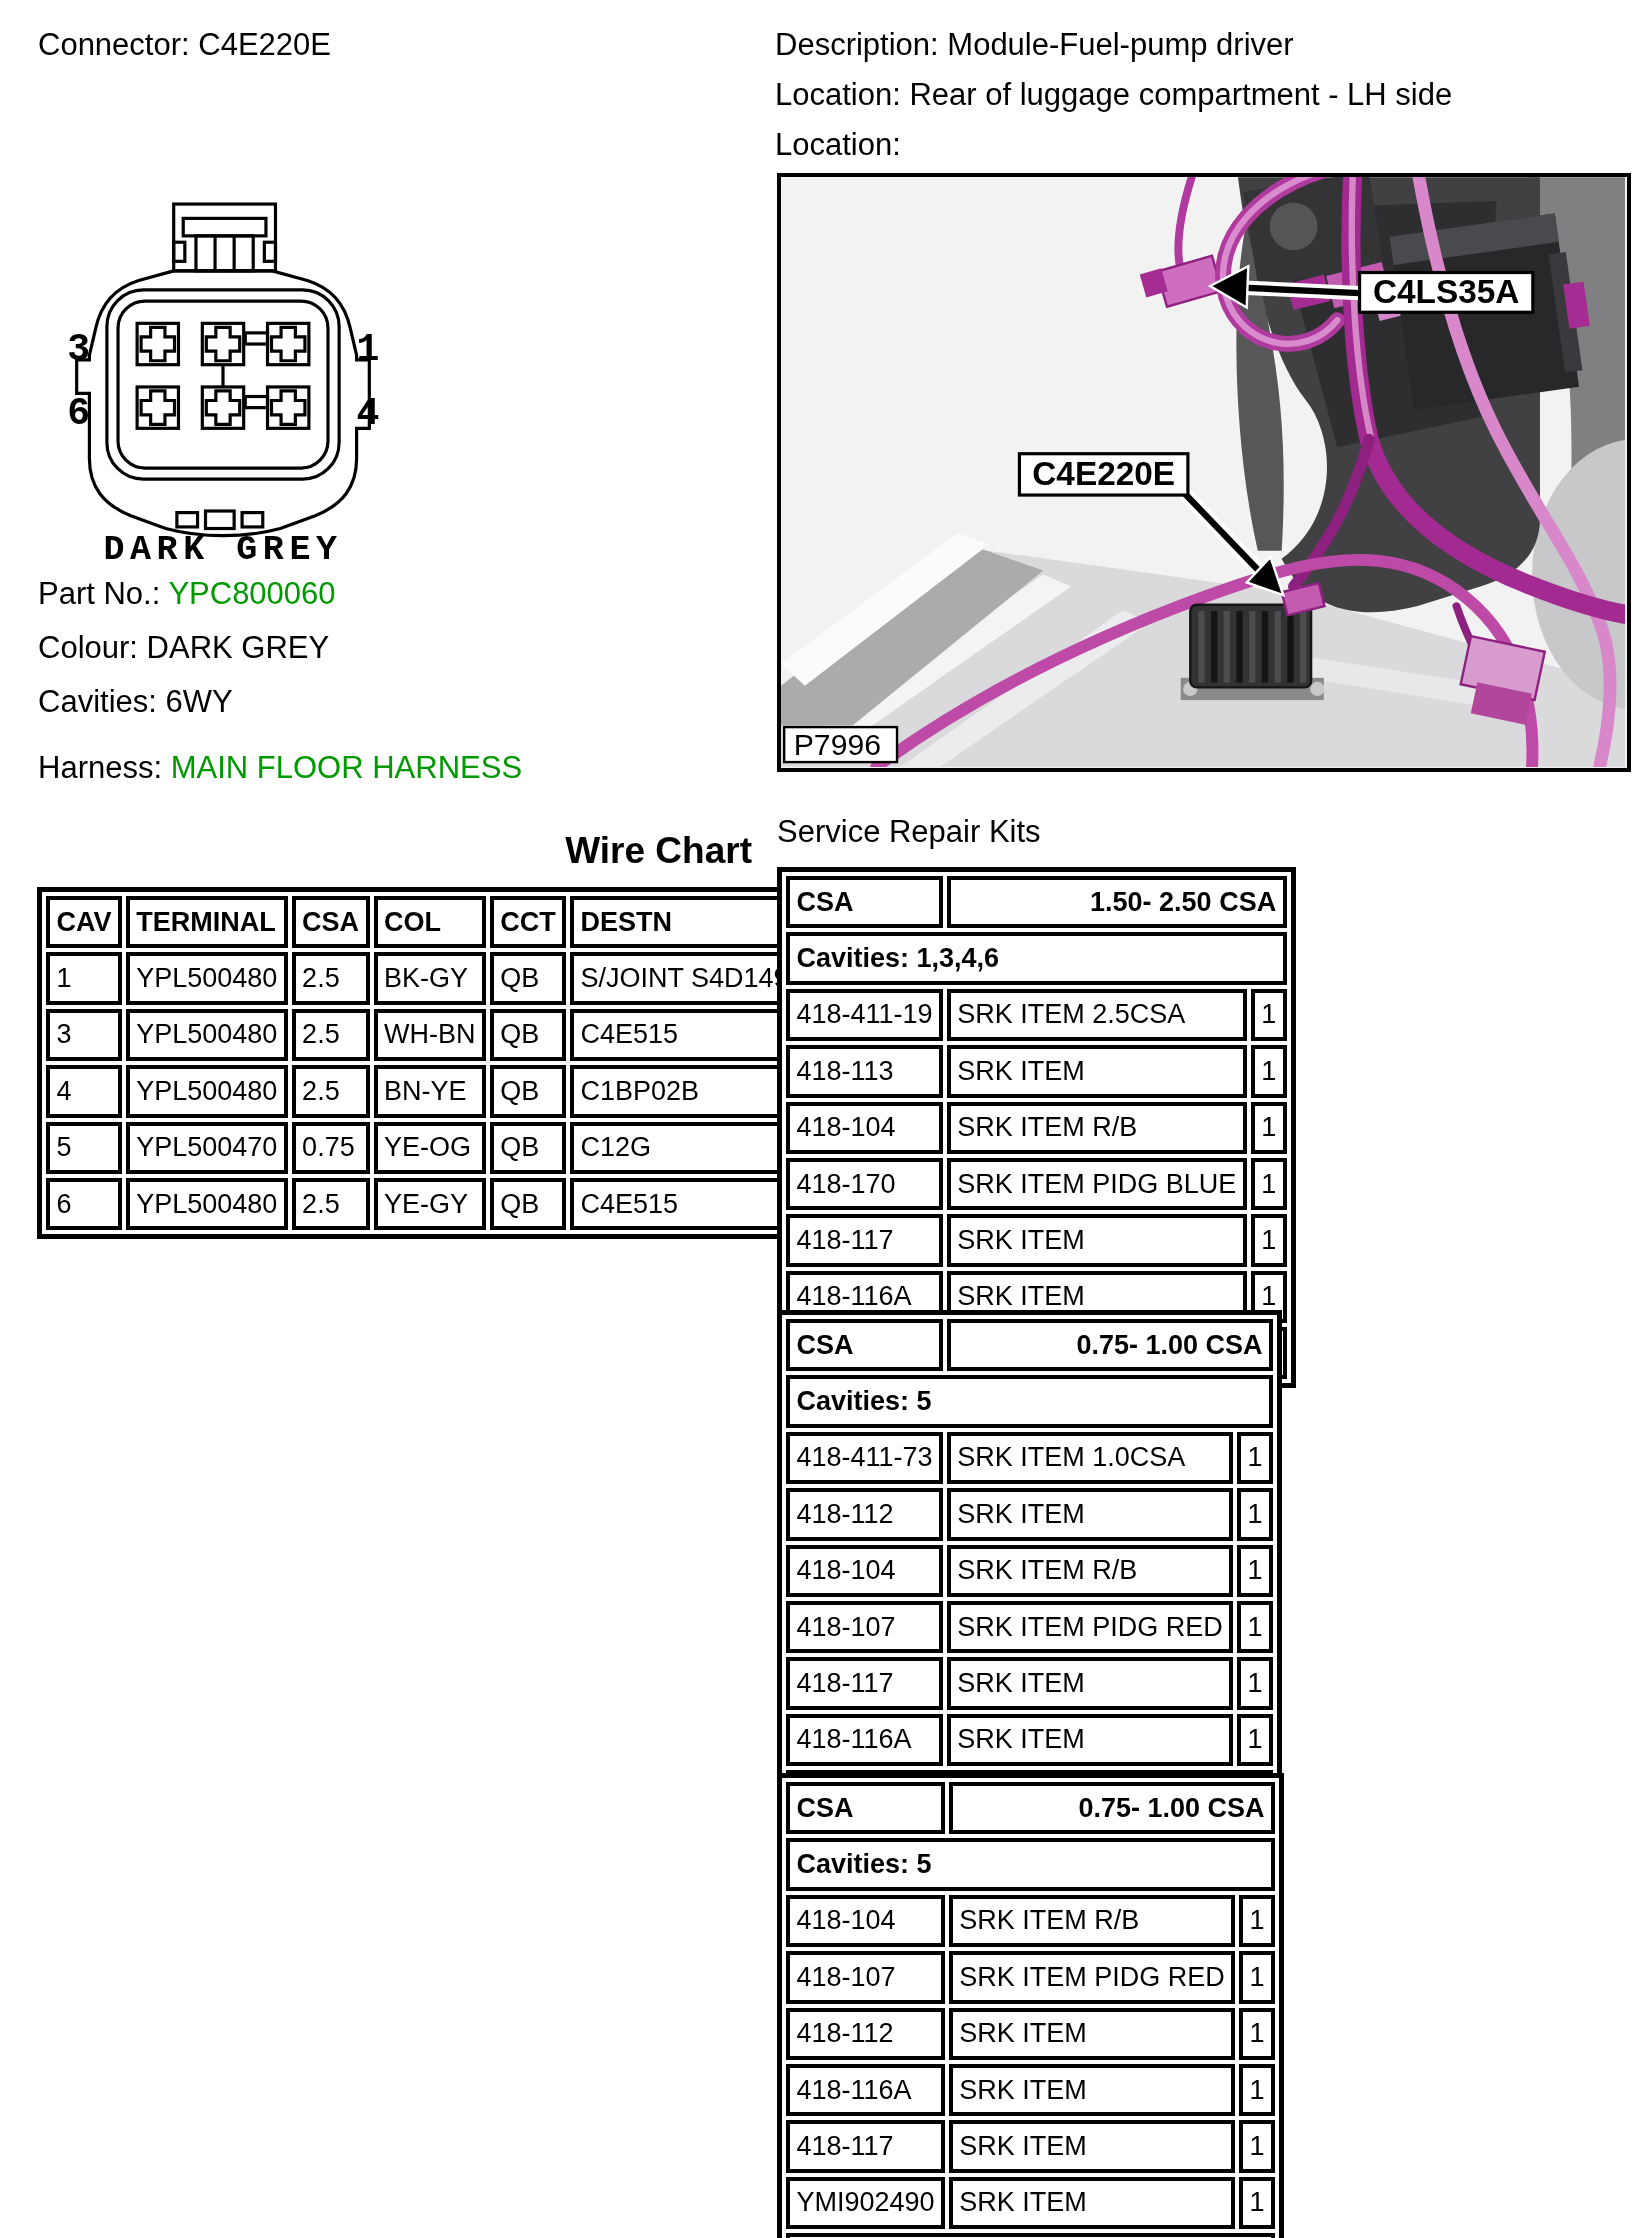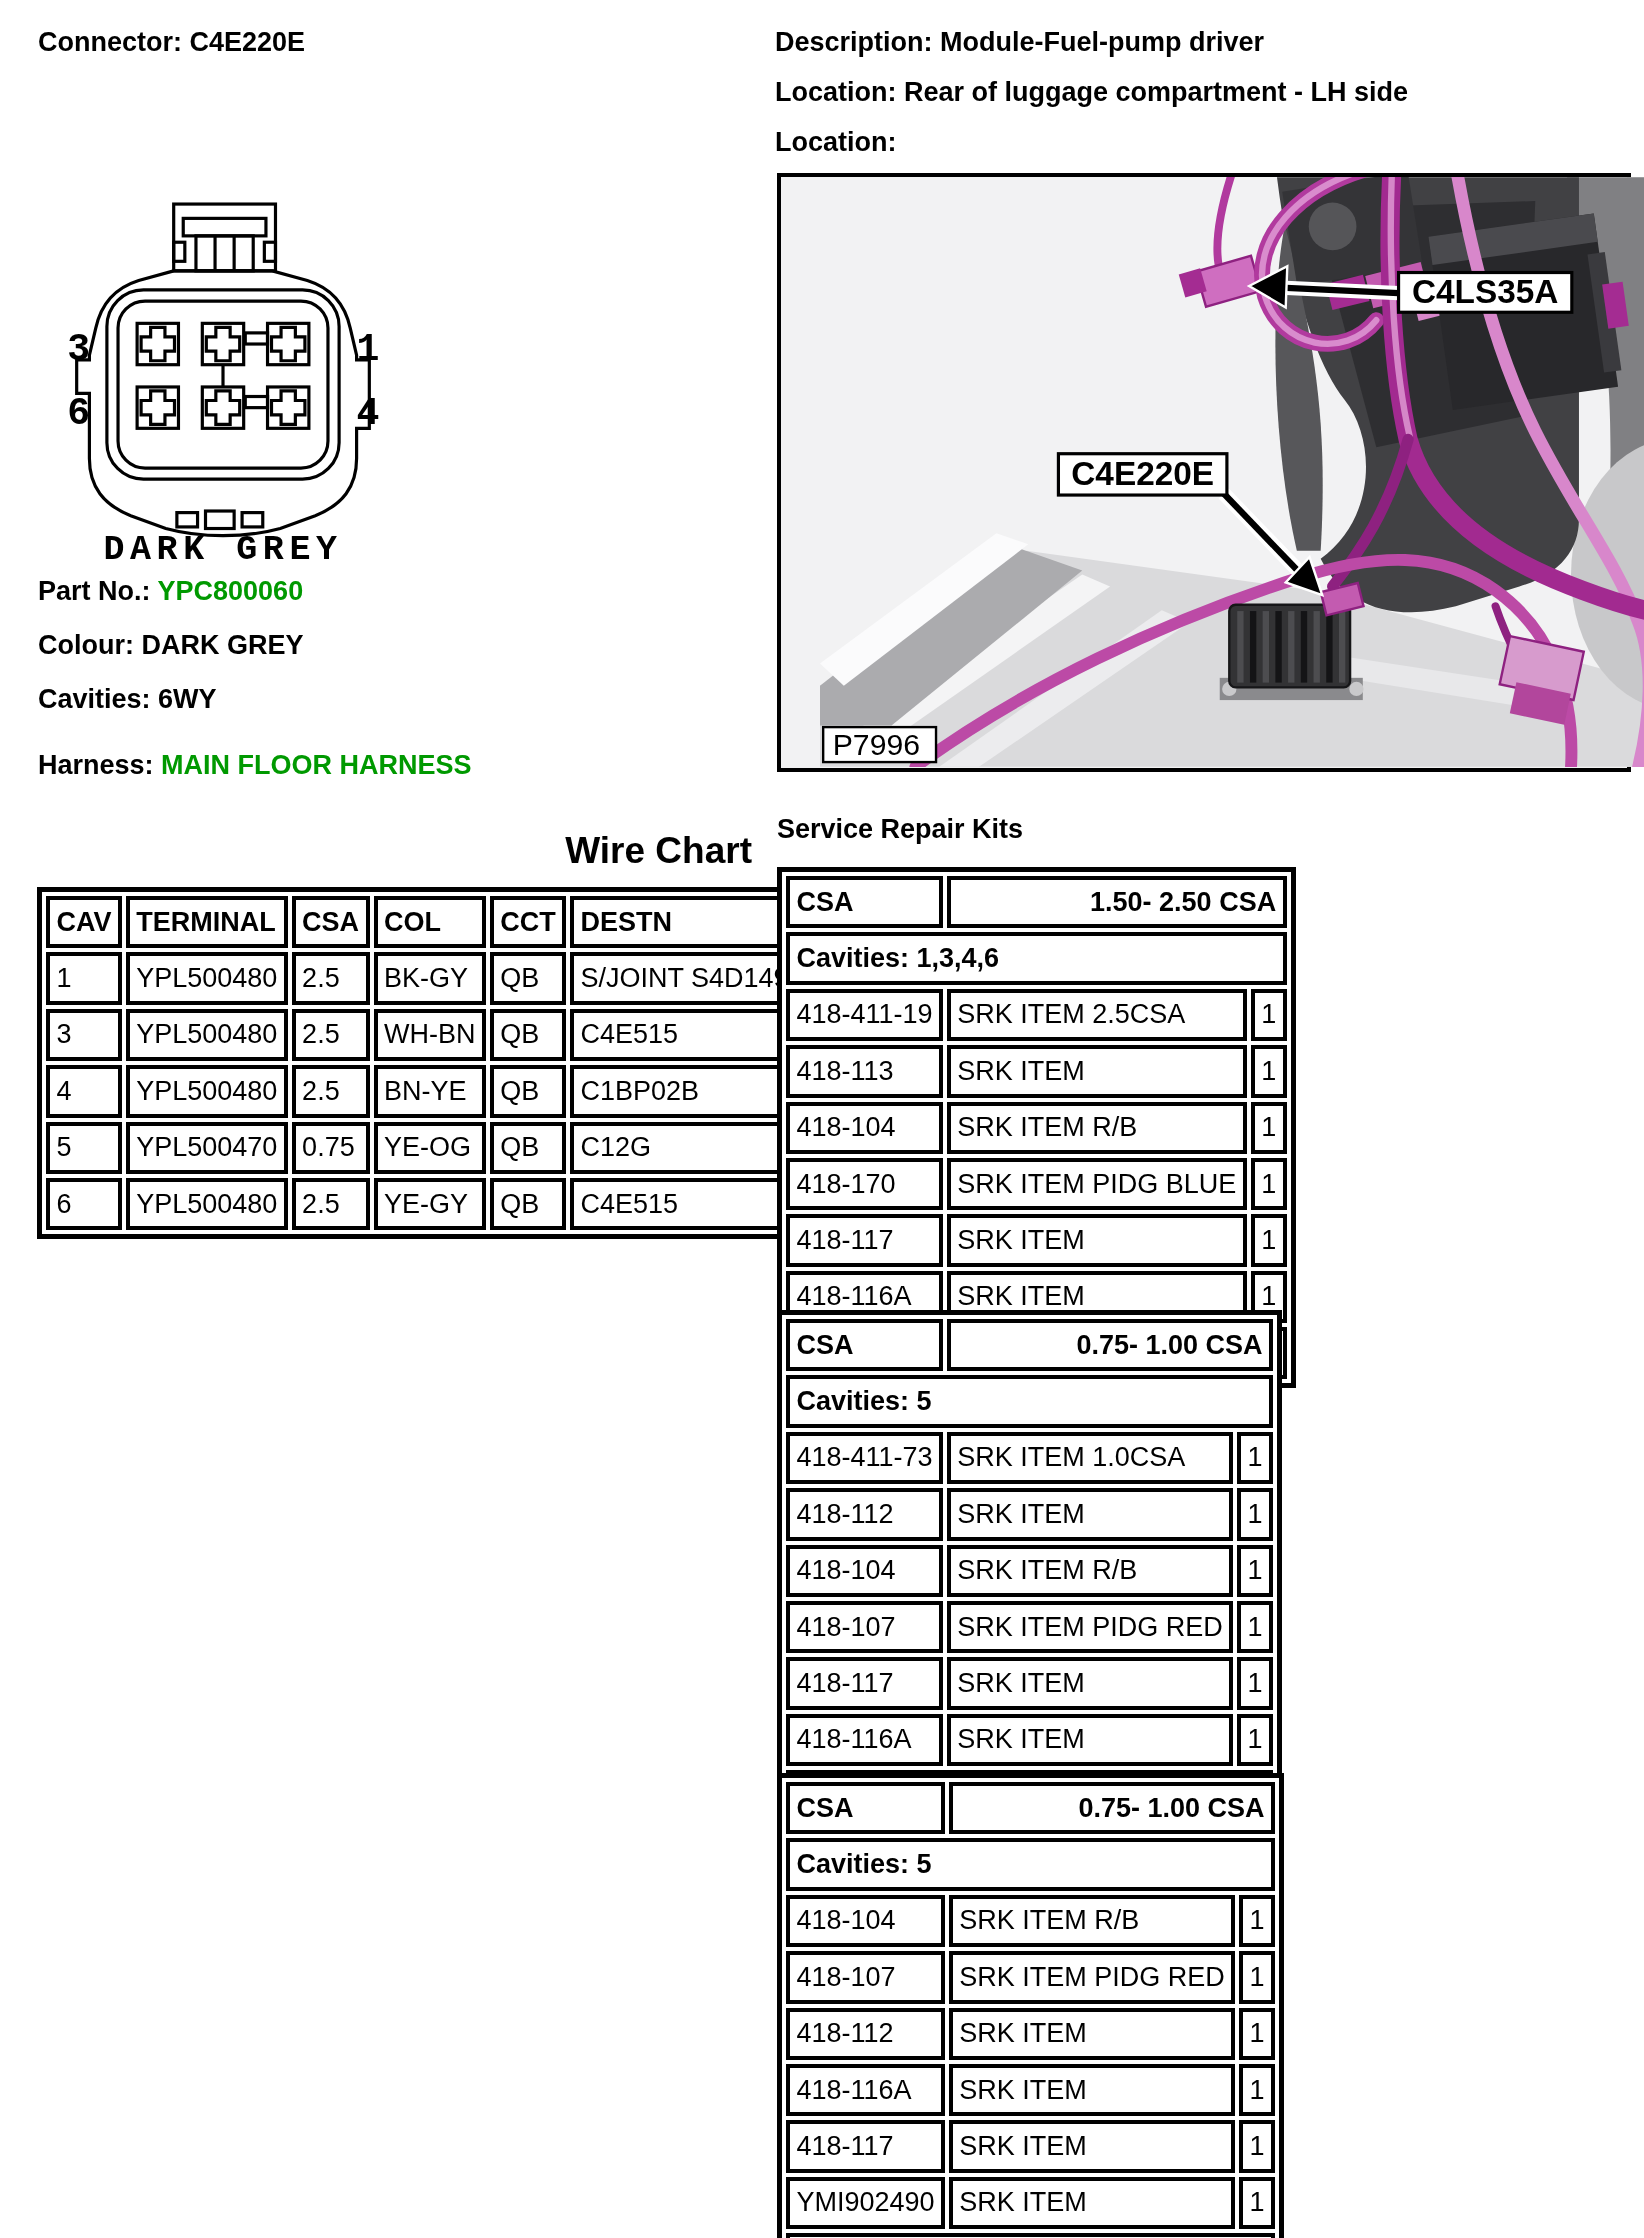--- a/index.html
+++ b/index.html
@@ -1,36 +1,36 @@
 <!DOCTYPE html>
 <html style="font-size:12.7px"><head>
 <meta charset="utf-8">
 <style>
   html,body{margin:0;padding:0;background:#fff;}
   .page{position:relative;width:1644px;height:2239px;background:#ffffff;
         font-family:"Liberation Sans",sans-serif;color:#000;overflow:hidden;}
-  .hline{position:absolute;font-size:27px;font-weight:bold;white-space:nowrap;}
+  .hline{position:absolute;font-size:31px;font-weight:normal;white-space:nowrap;}
   .green{color:#009900;}
   .title{position:absolute;font-size:37px;font-weight:bold;text-align:right;}
   
   .dtable{position:absolute;background:#fff;}
   .dtable table{border:5.6px solid #000;border-collapse:separate;border-spacing:4px;background:#fff;}
   .dtable td{border:4px solid #000;font-size:27px;padding:3.2px 6.4px;height:38px;
              white-space:nowrap;background:#fff;vertical-align:middle;}
   .dtable td.b{font-weight:bold;}
   .dtable td.c{text-align:right;}
   .dtable td.r{text-align:right;}
   svg text{font-family:"Liberation Sans",sans-serif;}
   .pin{font-family:"Liberation Mono",monospace;font-weight:bold;font-size:48px;fill:#000;}
   .cap{font-family:"Liberation Mono",monospace;font-weight:bold;font-size:44px;
        letter-spacing:7px;fill:#000;}
   .photolabel{font-weight:bold;font-size:42px;fill:#000;}
   .figtag{font-size:38px;fill:#000;}
   .photo{position:absolute;left:777px;top:173px;width:854px;height:599px;
-         border:4.8px solid #000;box-sizing:border-box;background:#f2f2f3;padding-left:39px;}
+         border:4.8px solid #000;box-sizing:border-box;background:#f2f2f3;}
 </style>
 </head>
 <body>
 
 <div class="page">
 
   <div class="hline" style="left:38px;top:27px">
     <span>Connector:</span>
     <span>C4E220E</span>
   </div>

